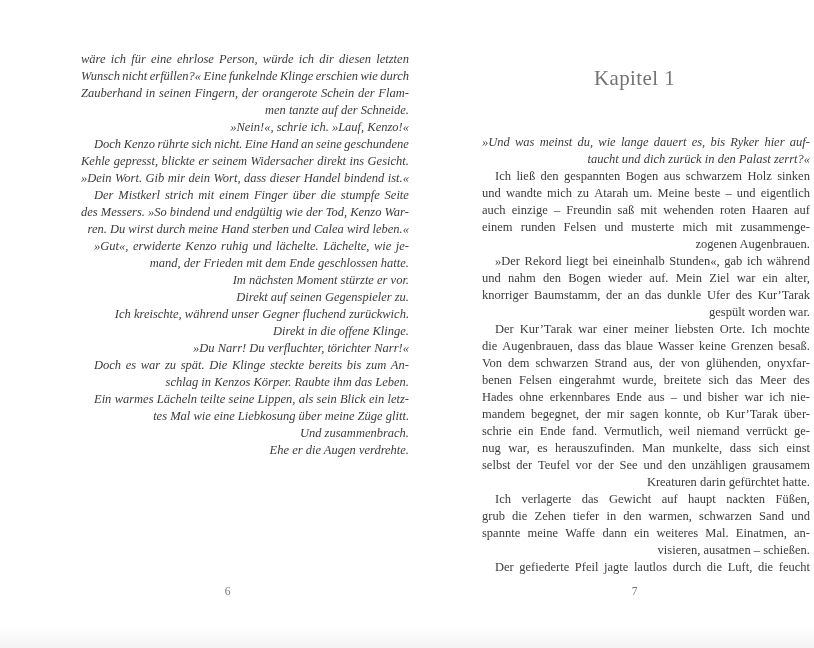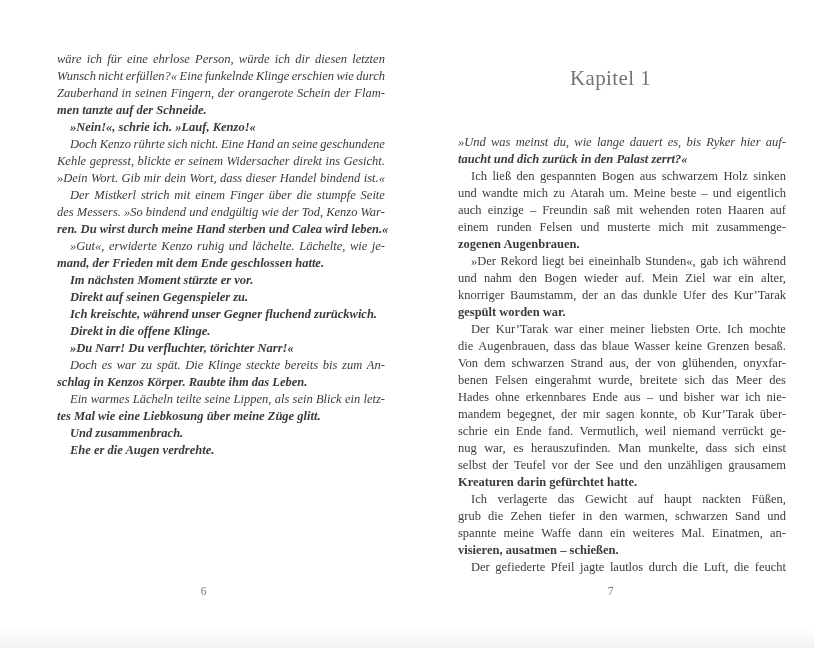--- a/index.html
+++ b/index.html
@@ -26,20 +26,21 @@
     left: 0; right: 0; bottom: 0;
     height: 22px;
     background: linear-gradient(to bottom, rgba(130,130,130,0) 0%, rgba(130,130,130,0.10) 100%);
     pointer-events: none;
   }
   .page {
     position: absolute;
     top: 0;
     width: 407px;
     height: 648px;
+    margin-left: 24px;
   }
   .page-left  { left: 0; }
   .page-right { left: 407px; }
 
   .text-block {
     position: absolute;
     width: 328px;
   }
   .page-left  .text-block { left: 57px; top: 51px; }
   .page-right .text-block { left: 51px; top: 134px; }
@@ -66,22 +67,21 @@
     font-size: 12.5px;
   }
   
   .line.j {
     display: flex;
     justify-content: space-between;
   }
   
   .line.l {
     white-space: nowrap;
-    text-align: left;
-    font-weight: bold;
+    text-align: right;
   }
   .par.indent .line:first-child { padding-left: 13px; }
 
   .page-number {
     position: absolute;
     top: 585px;
     left: 0;
     width: 100%;
     text-align: center;
     font-size: 11.5px;

